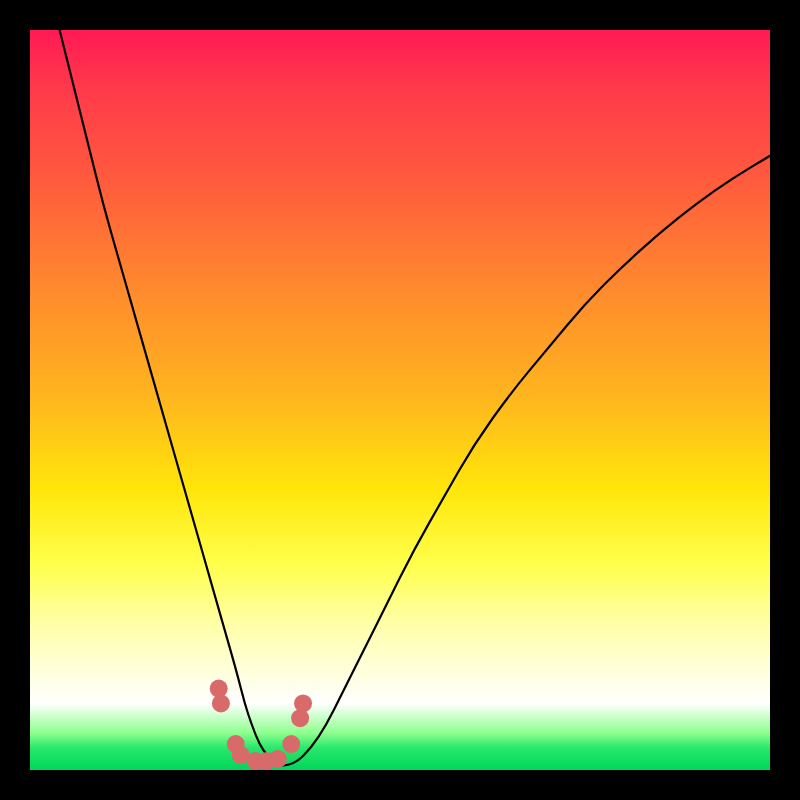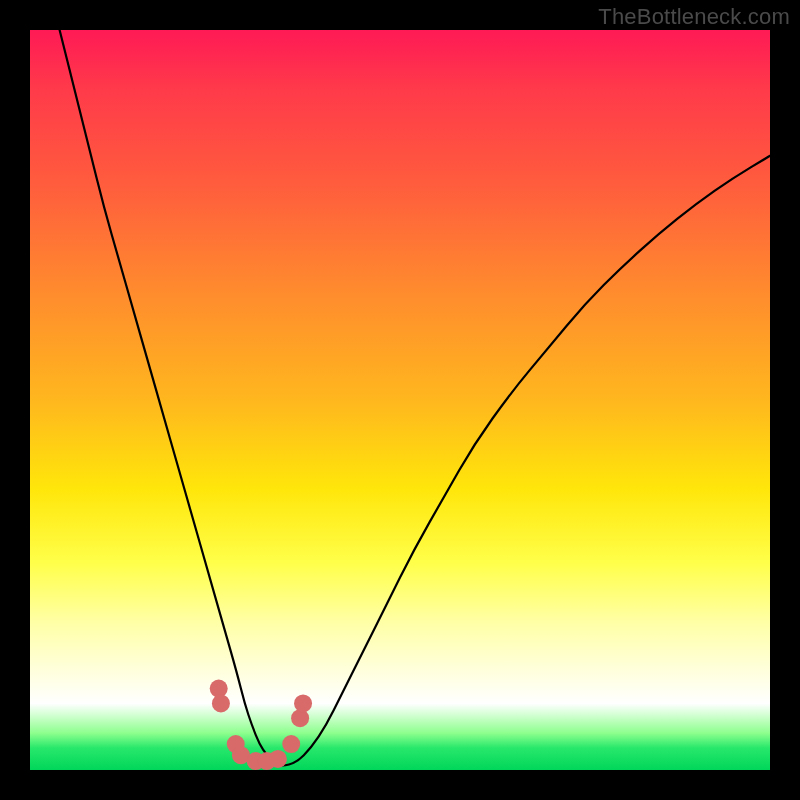--- a/index.html
+++ b/index.html
@@ -75,14 +75,13 @@
           <circle cx="210.90" cy="725.20" r="9" fill="#d86a6a"></circle>
           <circle cx="225.70" cy="731.12" r="9" fill="#d86a6a"></circle>
           <circle cx="236.80" cy="731.12" r="9" fill="#d86a6a"></circle>
           <circle cx="247.90" cy="728.90" r="9" fill="#d86a6a"></circle>
           <circle cx="261.22" cy="714.10" r="9" fill="#d86a6a"></circle>
           <circle cx="270.10" cy="688.20" r="9" fill="#d86a6a"></circle>
           <circle cx="273.06" cy="673.40" r="9" fill="#d86a6a"></circle>
         </g>
     </svg>
   </div>
-  <div class="watermark">TheBottleneck.com</div>
 </div>
 
 </body></html>

